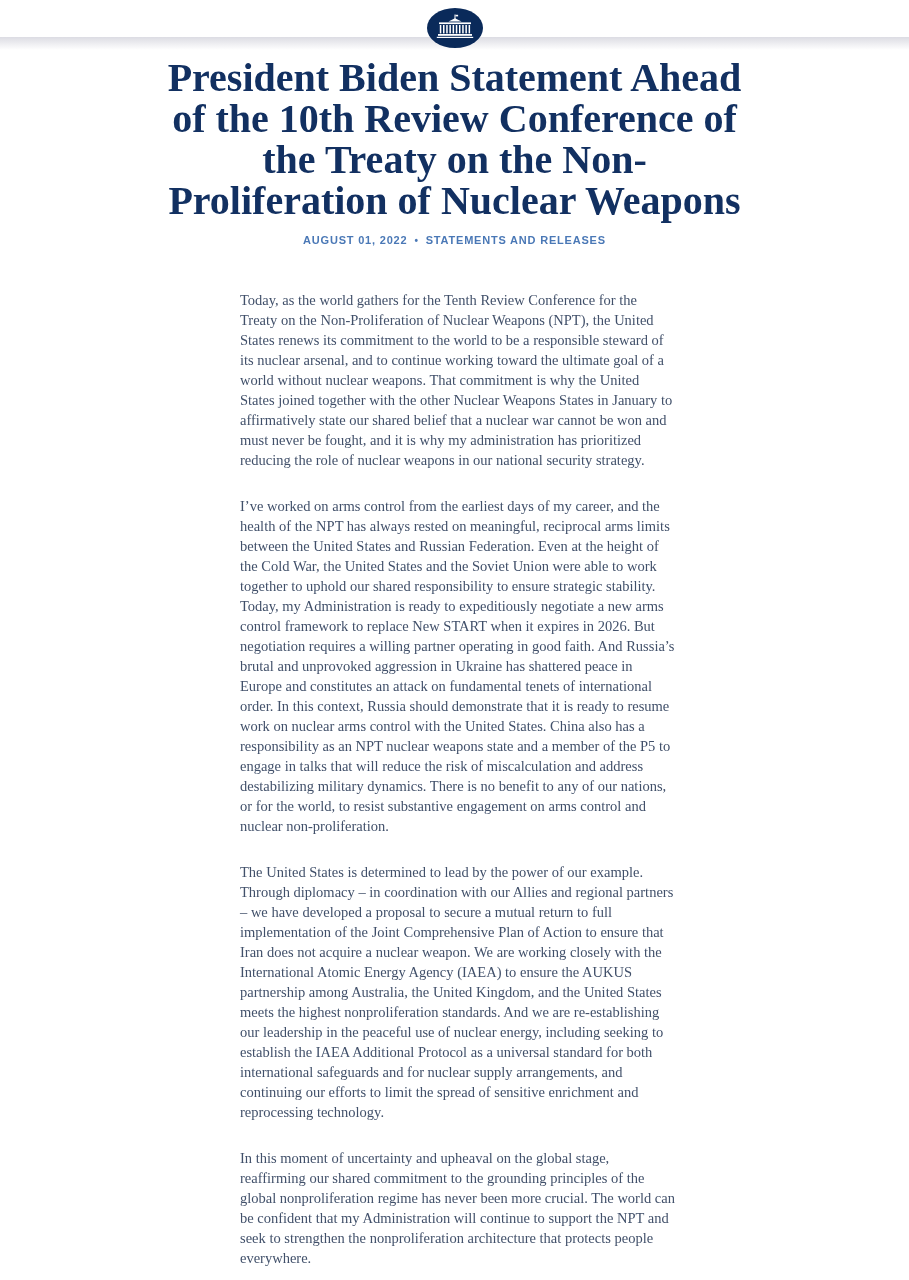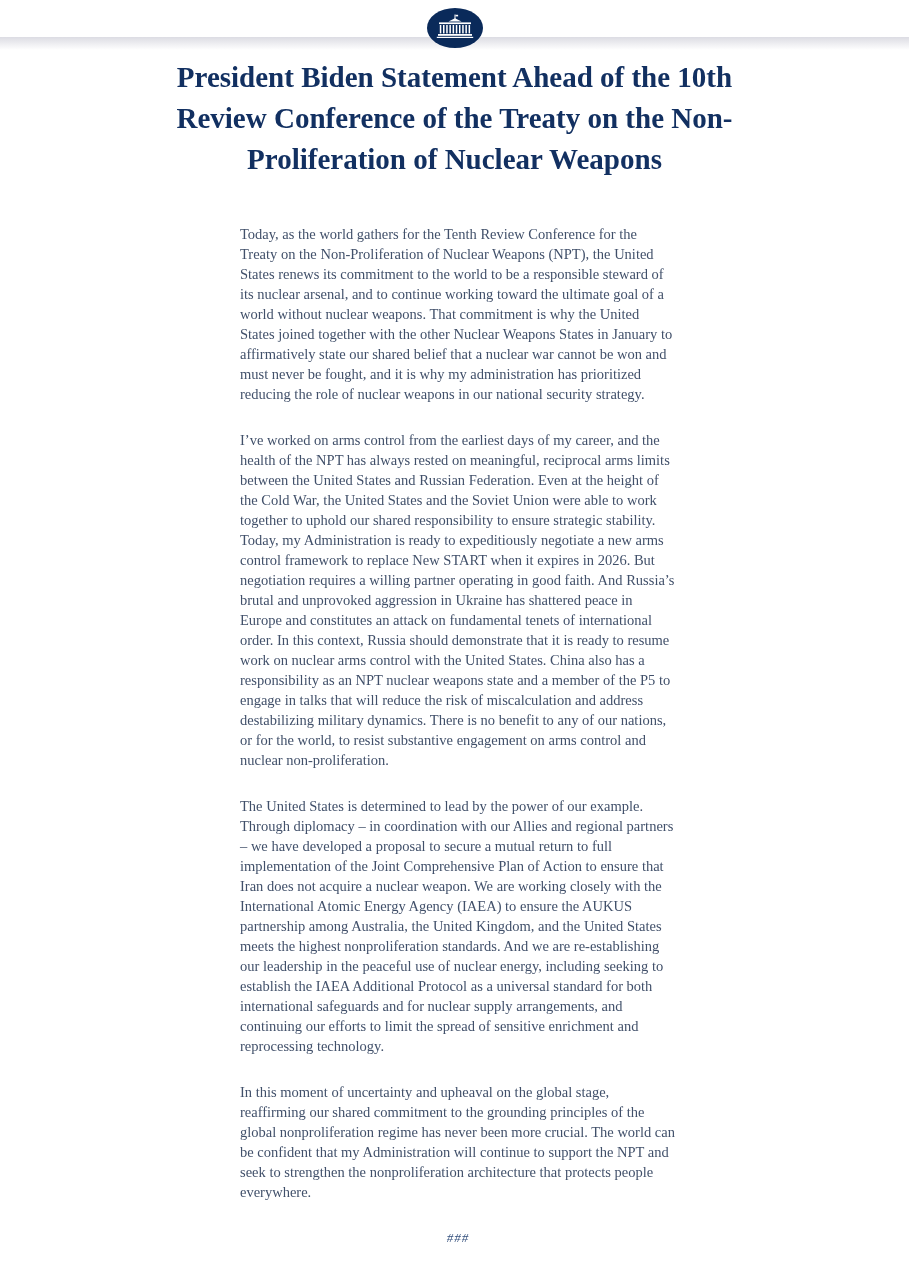--- a/index.html
+++ b/index.html
@@ -27,21 +27,21 @@
   .logo{
     position:absolute;top:8px;left:50%;transform:translateX(-50%);
     display:block;width:56px;height:40px;z-index:3;cursor:pointer;
   }
   main{
     position:relative;z-index:2;padding-top:20px;
   }
   h1.page-title{
     max-width:600px;margin:0 auto;
     font-family:"Liberation Serif", serif;
-    font-size:29px;line-height:41px;font-weight:600;
+    font-size:40px;line-height:41px;font-weight:600;
     color:var(--title-navy);text-align:center;
   }
   .article-meta{
     margin-top:13px;text-align:center;
     font-family:"Liberation Sans", sans-serif;
     font-size:11px;font-weight:700;letter-spacing:0.8px;
     color:var(--meta-blue);text-transform:uppercase;
   }
   .article-meta .dot{margin:0 7px;font-size:10px;}
   .article-meta a{color:var(--meta-blue);text-decoration:none;cursor:pointer;}
@@ -83,20 +83,23 @@
       <rect x="41.6" y="17" width="1.5" height="8.4"></rect>
       <rect x="11" y="26" width="34" height="1.8"></rect>
       <rect x="9.8" y="28.8" width="36.4" height="1.2"></rect>
     </g>
   </svg>
 </a>
 
 <main>
   <h1 class="page-title">President Biden Statement Ahead of the 10th Review Conference of the Treaty on the Non-Proliferation of Nuclear Weapons</h1>
 
+  <div class="article-meta">
+    <span>August 01, 2022</span><span class="dot">•</span><a>Statements and Releases</a>
+  </div>
 
   <div class="body-copy">
     <p>Today, as the world gathers for the Tenth Review Conference for the Treaty on the Non-Proliferation of Nuclear Weapons (NPT), the United States renews its commitment to the world to be a responsible steward of its nuclear arsenal, and to continue working toward the ultimate goal of a world without nuclear weapons. That commitment is why the United States joined together with the other Nuclear Weapons States in January to affirmatively state our shared belief that a nuclear war cannot be won and must never be fought, and it is why my administration has prioritized reducing the role of nuclear weapons in our national security strategy.</p>
     <p>I’ve worked on arms control from the earliest days of my career, and the health of the NPT has always rested on meaningful, reciprocal arms limits between the United States and Russian Federation. Even at the height of the Cold War, the United States and the Soviet Union were able to work together to uphold our shared responsibility to ensure strategic stability. Today, my Administration is ready to expeditiously negotiate a new arms control framework to replace New START when it expires in 2026. But negotiation requires a willing partner operating in good faith. And Russia’s brutal and unprovoked aggression in Ukraine has shattered peace in Europe and constitutes an attack on fundamental tenets of international order. In this context, Russia should demonstrate that it is ready to resume work on nuclear arms control with the United States. China also has a responsibility as an NPT nuclear weapons state and a member of the P5 to engage in talks that will reduce the risk of miscalculation and address destabilizing military dynamics. There is no benefit to any of our nations, or for the world, to resist substantive engagement on arms control and nuclear non-proliferation.</p>
     <p>The United States is determined to lead by the power of our example. Through diplomacy – in coordination with our Allies and regional partners – we have developed a proposal to secure a mutual return to full implementation of the Joint Comprehensive Plan of Action to ensure that Iran does not acquire a nuclear weapon. We are working closely with the International Atomic Energy Agency (IAEA) to ensure the AUKUS partnership among Australia, the United Kingdom, and the United States meets the highest nonproliferation standards. And we are re-establishing our leadership in the peaceful use of nuclear energy, including seeking to establish the IAEA Additional Protocol as a universal standard for both international safeguards and for nuclear supply arrangements, and continuing our efforts to limit the spread of sensitive enrichment and reprocessing technology.</p>
     <p>In this moment of uncertainty and upheaval on the global stage, reaffirming our shared commitment to the grounding principles of the global nonproliferation regime has never been more crucial. The world can be confident that my Administration will continue to support the NPT and seek to strengthen the nonproliferation architecture that protects people everywhere.</p>
     <p class="end-mark">###</p>
   </div>
 </main>
 

